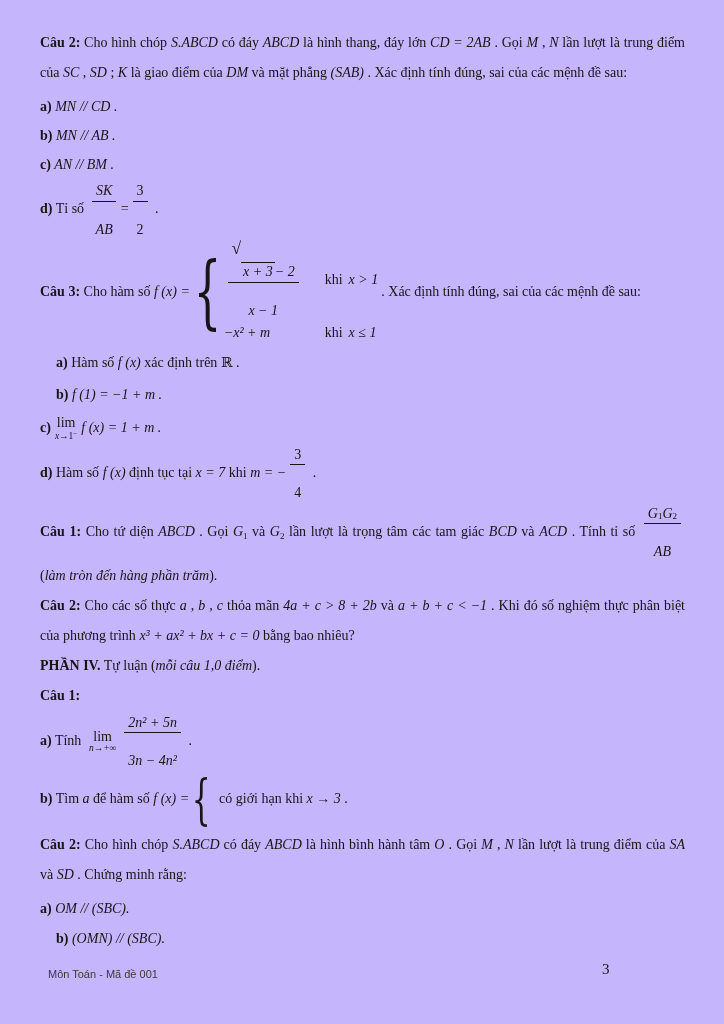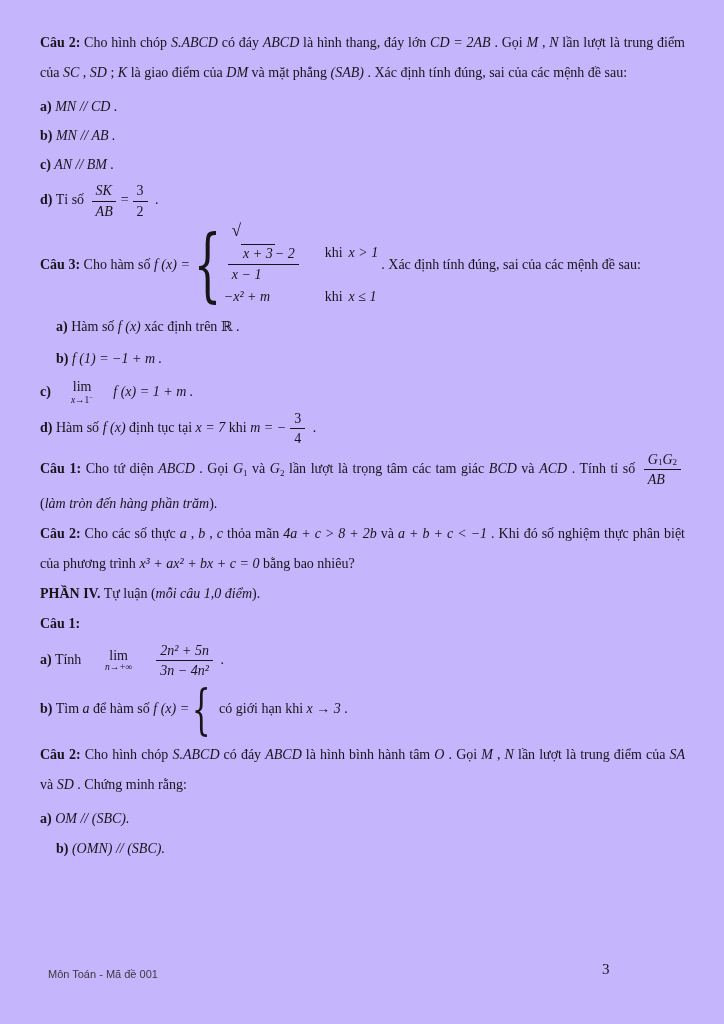--- a/index.html
+++ b/index.html
@@ -10,38 +10,38 @@
     font-size: 14px; color: #161616;
   }
   .page { position: relative; width: 724px; height: 1024px; background: #c4b5fd; overflow: hidden; }
   .content { position: absolute; left: 40px; top: 28px; width: 645px; }
   p { margin: 0; }
   .para { line-height: 30px; text-align: justify; text-justify: inter-word; }
   .item { line-height: 29px; }
   i { font-style: italic; }
   b { font-weight: bold; }
   
-  .frac { display: inline-flex; flex-direction: column; align-items: flex-start;
-          vertical-align: middle; margin: 0 4px; line-height: 1.25; text-align: center; }
+  .frac { display: inline-flex; flex-direction: column; align-items: center;
+          vertical-align: middle; margin: 0 4px; line-height: 1.25; text-align: center; gap: 18px; }
   .frac .fn { display: inline-flex; align-items: flex-end; border-bottom: 1px solid #161616; padding: 0 4px 1px; }
   .frac .fd { padding: 1px 4px 0; }
   
   .cases { display: inline-flex; align-items: center; vertical-align: middle; margin: 0 3px; }
   .brace { font-family: "DejaVu Serif", serif; line-height: 1; display: inline-block;
            transform: scaleX(.55); transform-origin: center; font-weight: 400; }
   .brace-lg { font-size: 80px; margin: 0 -9px 0 -11px; }
   .brace-sm { font-size: 54px; margin: 0 -6px 0 -8px; }
   .rows { display: inline-grid; grid-template-columns: auto auto; column-gap: 22px;
           align-items: center; justify-items: start; line-height: 1.35; }
   .rows-lg { row-gap: 5px; }
   .rows-sm { row-gap: 3px; }
   .cond i { margin-left: 6px; }
   
   .lim { display: inline-flex; flex-direction: column; align-items: center;
-         vertical-align: middle; margin: 0 20px; line-height: 1.05; }
+         vertical-align: middle; margin: 0 4px; line-height: 1.05; }
   .lim .ls { font-size: 9.5px; }
   .lim .ls sup { font-size: 7px; vertical-align: 3px; }
   
   .sqrt { display: inline-flex; align-items: flex-start; }
   .sqrt .rad { font-style: normal; font-size: 17px; line-height: 1; transform: translateY(-2px); }
   .sqrt .radbody { border-top: 1px solid #161616; padding: 0 2px; margin-top: 20px; }
   sub { font-size: 9px; vertical-align: -3px; }
   sup { font-size: 9px; vertical-align: 5px; }
   
   .mt2 { margin-top: 2px; } .mt4 { margin-top: 4px; }

